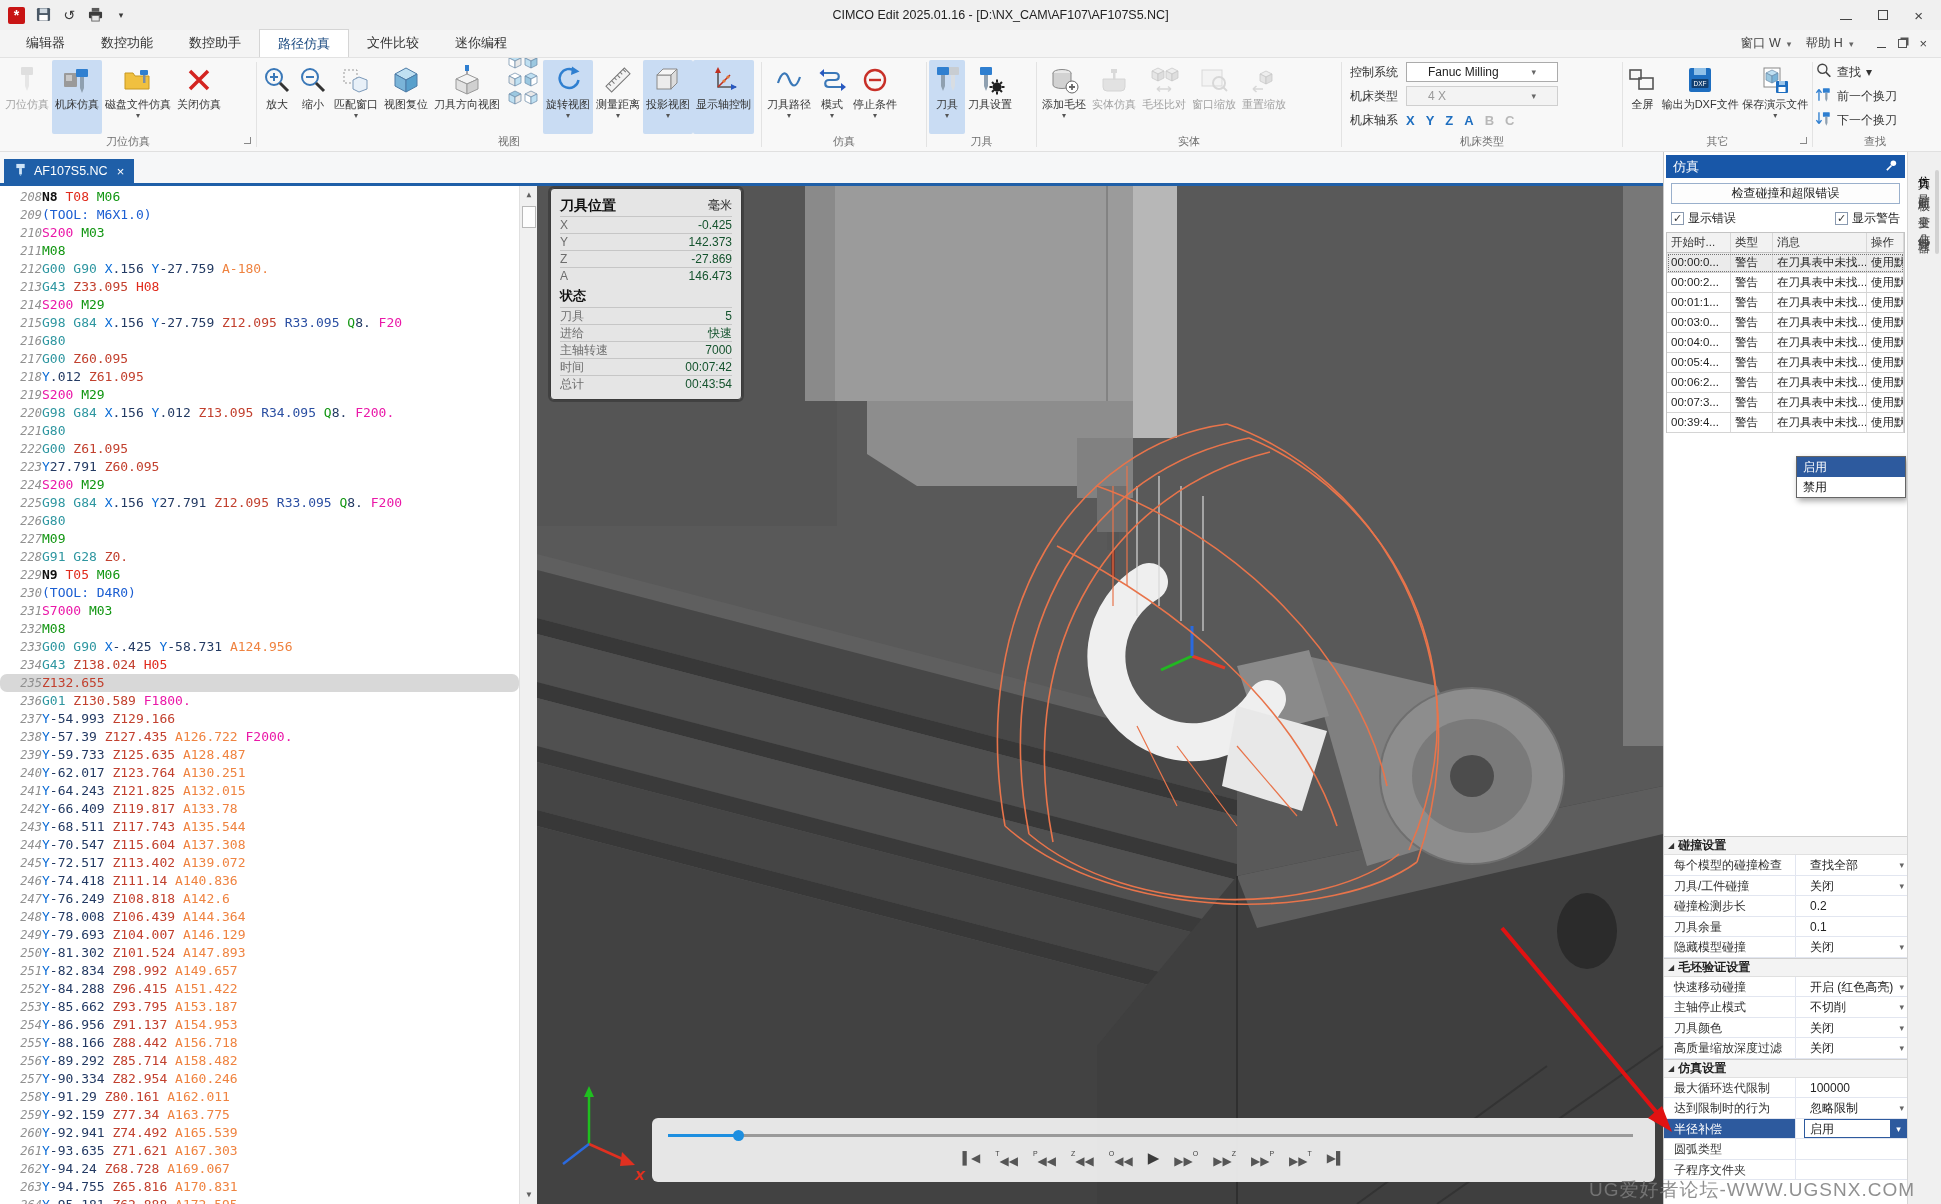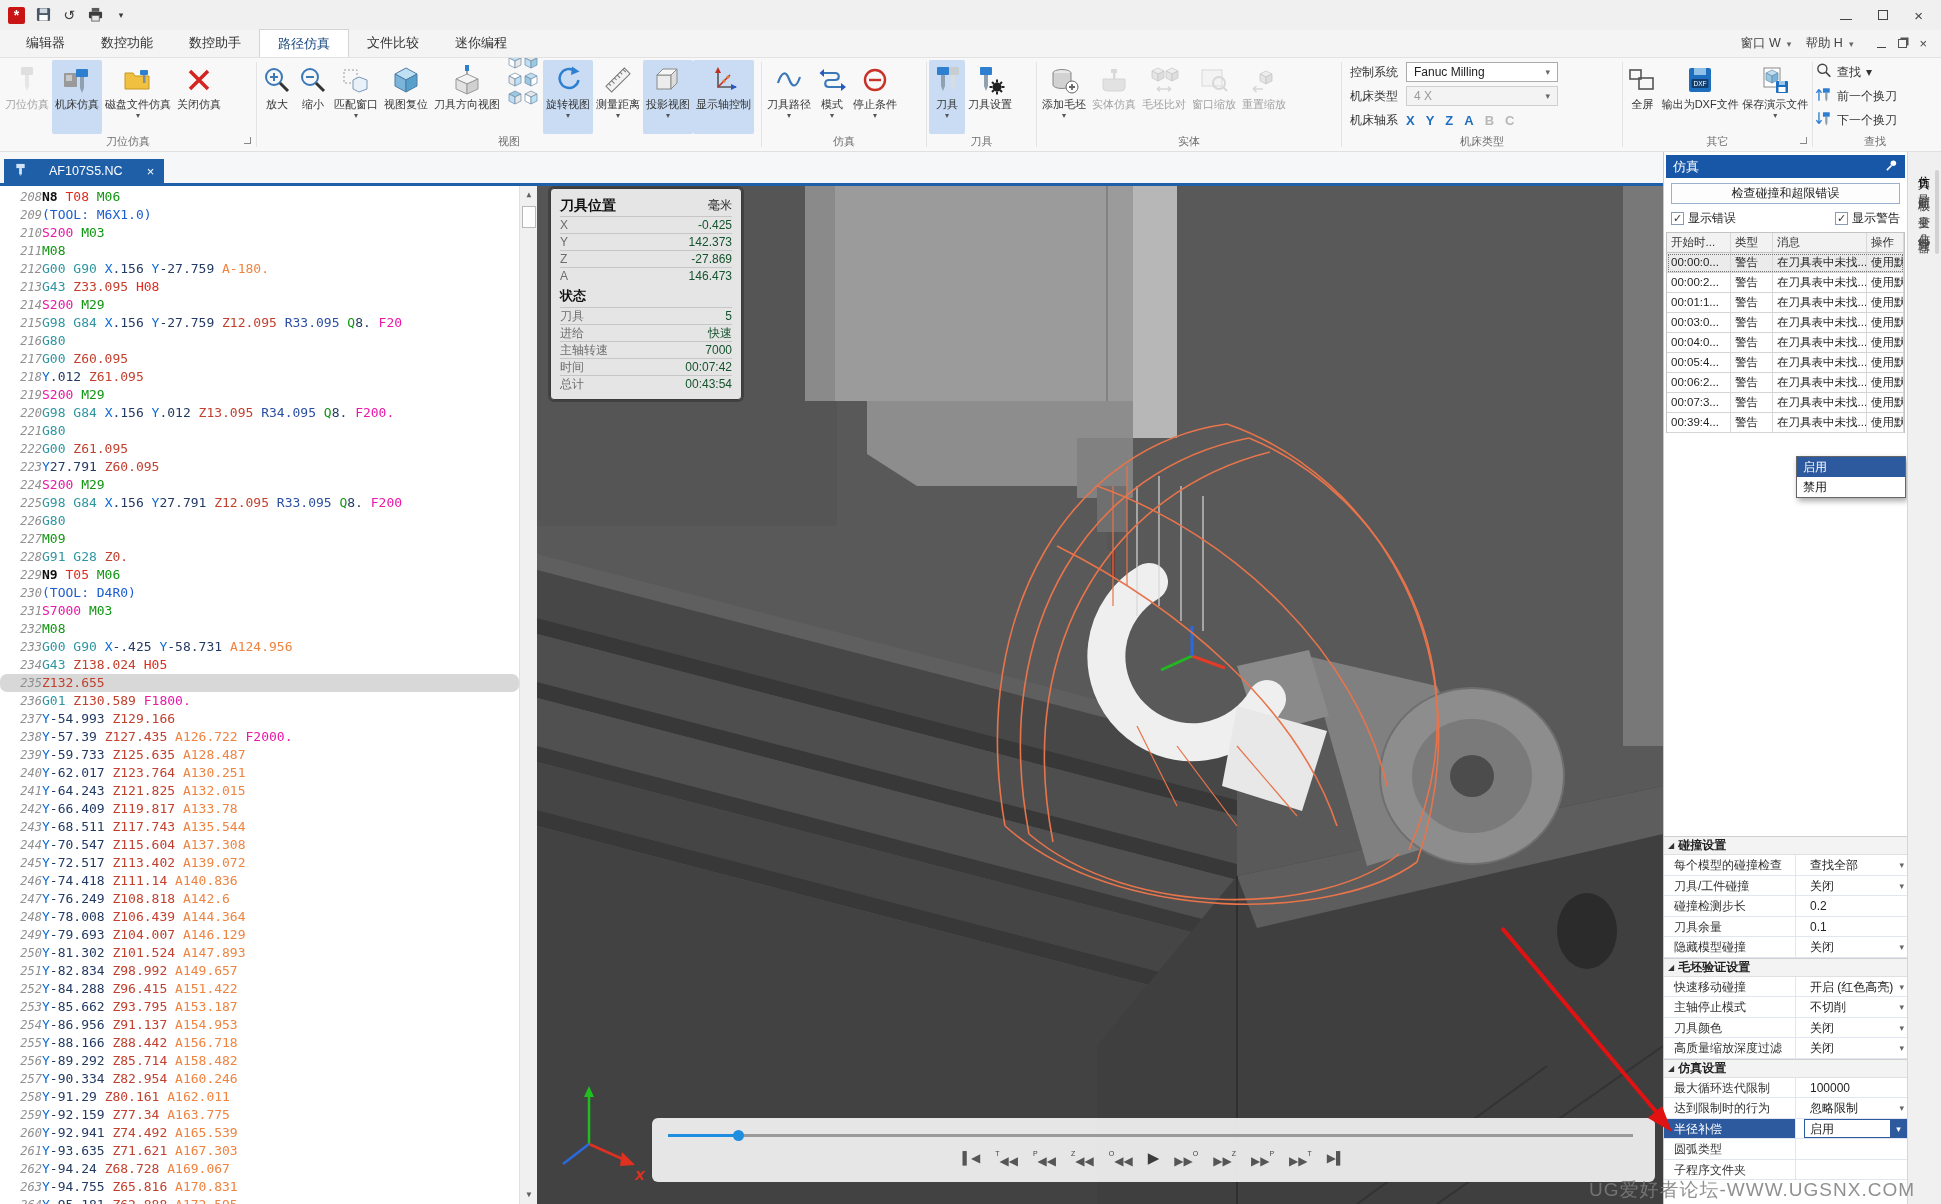--- a/index.html
+++ b/index.html
@@ -42,31 +42,31 @@
     border-right:1.5px solid #888; border-bottom:1.5px solid #888; }
   .rsep { width:1px; background:#e3e3e3; margin:4px 2px; }
   .rbtn { display:flex; flex-direction:column; align-items:center; padding:2px 3px 0 3px; border-radius:2px; min-width:0;}
   .rbtn.active { background:#c9dcf3; }
   .rbtn.disabled { opacity:.45; filter:grayscale(1); }
   .ricon { height:36px; display:flex; align-items:center; justify-content:center; }
   .rtext { font-size:11px; color:#333; white-space:nowrap; line-height:13px;}
   .rdd { height:10px; font-size:8px; color:#555; line-height:9px;}
   .mrow { display:flex; align-items:center; height:24px; gap:8px; font-size:12px; color:#333; padding-left:6px; white-space:nowrap;}
   .msel { width:152px; height:20px; border:1px solid #ababab; background:#fff; display:flex; align-items:center;
-    padding:0 7px; font-size:12px; color:#222; }
+    padding:0 21px; font-size:12px; color:#222; }
   .msel .caret { margin-left:auto; font-size:9px; color:#666; }
   .msel.off { background:#f3f3f3; color:#9a9a9a; border-color:#cfcfcf; }
   .axletters { display:flex; gap:11px; font-size:13px; font-weight:bold; }
   .axletters span.on { color:#1f6fc0; } .axletters span.offx { color:#b8b8b8; }
   .frow { display:flex; align-items:center; height:24px; gap:5px; font-size:12px; color:#333; white-space:nowrap;}
 
   
   #tabbar { position:absolute; left:0; top:152px; width:1663px; height:34px; background:#f6f7f8;
     border-bottom:3px solid #1f5fa8; display:flex; align-items:flex-end; padding-left:4px;}
-  .doc-tab { height:24px; background:#1f5fa8; color:#fff; display:flex; align-items:center; gap:22px;
+  .doc-tab { height:24px; background:#1f5fa8; color:#fff; display:flex; align-items:center; gap:7px;
     padding:0 10px; font-size:12.5px; }
   .tab-close { font-size:13px; margin-left:2px; }
 
   
   #editor { position:absolute; left:0; top:186px; width:537px; height:1018px; background:#fff; overflow:hidden;
     font-family:"DejaVu Sans Mono","Liberation Mono",monospace; }
   #code { position:absolute; left:0; top:2px; width:519px; }
   .cl { height:18px; line-height:18px; white-space:nowrap; font-size:13px; }
   .cl.cur { background:#d8d8d8;border-radius:7px; }
   .num { display:inline-block; width:42px; text-align:right; color:#8f8f8f;
@@ -168,20 +168,21 @@
       <span class="qa-ic">↺</span>
       <span class="qa-ic">
         <svg width="15" height="15" viewBox="0 0 16 16">
             <rect x="4" y="1" width="8" height="4" fill="#5a5a5a"></rect>
             <rect x="1" y="5" width="14" height="7" rx="1" fill="#3c3c3c"></rect>
             <rect x="4" y="9" width="8" height="6" fill="#e8e8e8" stroke="#666"></rect>
           </svg>
       </span>
       <span class="qa-ic" style="font-size:9px;">▾</span>
     </div>
+    <div class="tb-title">CIMCO Edit 2025.01.16 - [D:\NX_CAM\AF107\AF107S5.NC]</div>
     <div class="tb-ctrl">
       <span class="wc"><span class="wc-min"></span></span>
       <span class="wc"><span class="wc-max"></span></span>
       <span class="wc" style="font-size:15px;">×</span>
     </div>
   </div>
 
   <div id="menubar">
     <div id="menu-tabs">
         <div class="mtab">编辑器</div>

